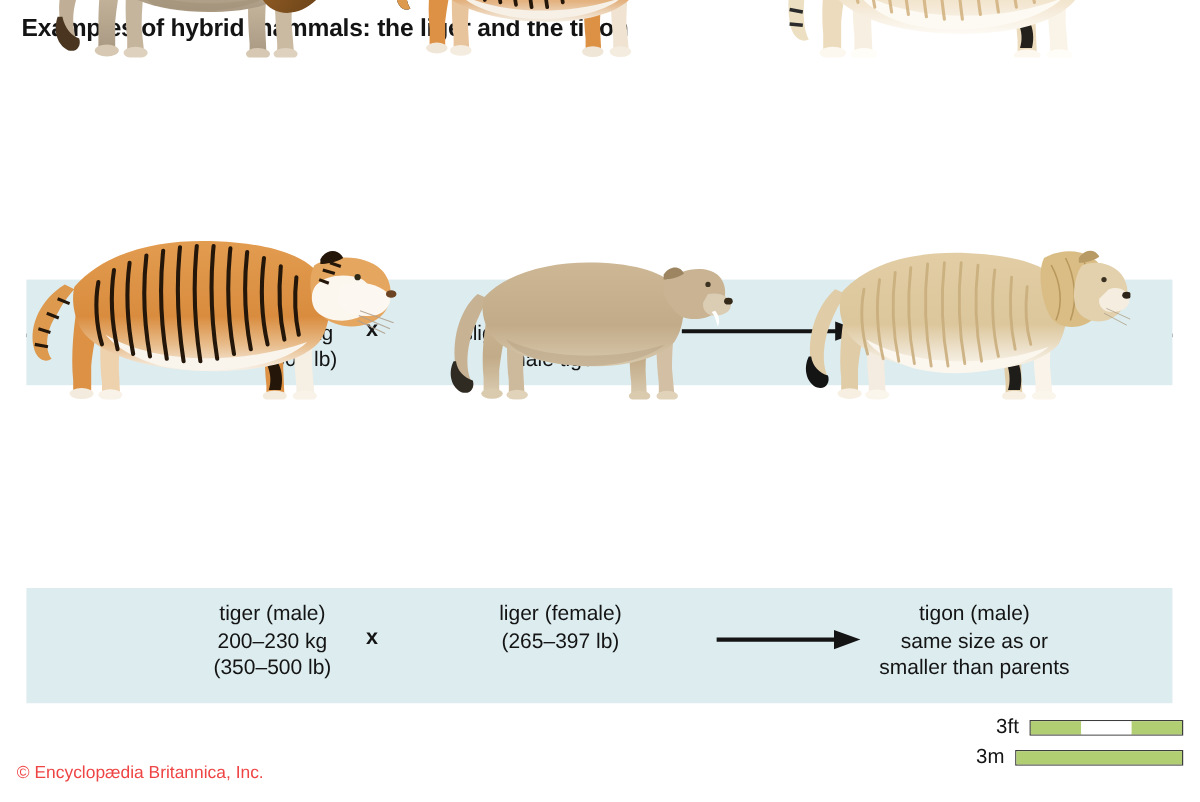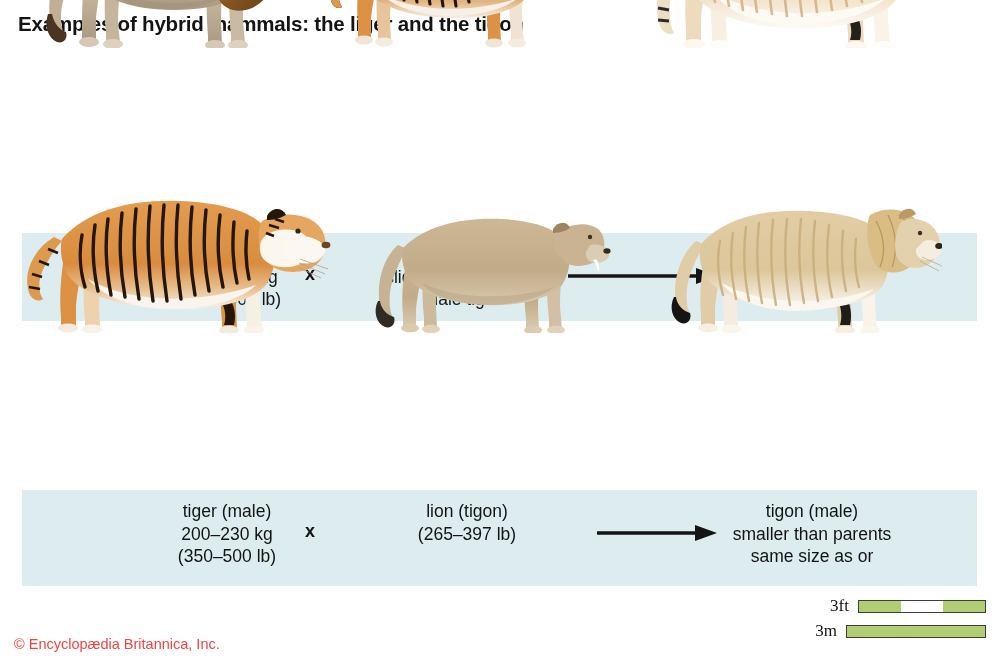--- a/index.html
+++ b/index.html
@@ -88,21 +88,20 @@
     position: absolute;
     right: 14px;
     bottom: 22px;
     width: 178px;
   }
   .legrow {
     display: flex;
     align-items: center;
     justify-content: flex-end;
     margin-bottom: 5px;
-    font-family: Liberation Serif, serif;
   }
   .leglabel {
     font-size: 17px;
     color: #141414;
     margin-right: 9px;
   }
   .bar {
     display: flex;
     border: 1.6px solid #3d3d3d;
     height: 13px;
@@ -537,35 +536,35 @@
 <div class="band" id="band2">
   <div class="cap" style="left:55px; width:300px;">
     <div>tiger (male)</div>
     <div>200–230 kg</div>
     <div>(350–500 lb)</div>
   </div>
 
   <div class="cross" style="left:283px;">x</div>
 
   <div class="cap" style="left:320px; width:250px;">
-    <div>lion (tigon)</div>
+    <div>liger (female)</div>
     <div>(265–397 lb)</div>
   </div>
 
   <div class="arrow" style="left:575px; width:122px;">
     <svg width="122" height="20" viewBox="0 0 122 20">
       <line x1="0" y1="10" x2="102" y2="10" stroke="#141414" stroke-width="3.4"></line>
       <polygon points="98,2 120,10 98,18" fill="#141414"></polygon>
     </svg>
   </div>
 
   <div class="cap" style="left:640px; width:300px;text-align:center;">
     <div>tigon (male)</div>
+    <div>same size as or</div>
     <div>smaller than parents</div>
-    <div>same size as or</div>
   </div>
 </div>
 
 <div id="legend">
   <div class="legrow">
     <span class="leglabel">3ft</span>
     <span class="bar" id="bar3ft">
       <span class="seg" style="width:33.34%; background:#b2ce73;"></span>
       <span class="seg" style="width:33.33%; background:#ffffff;"></span>
       <span class="seg" style="width:33.33%; background:#b2ce73;"></span>

